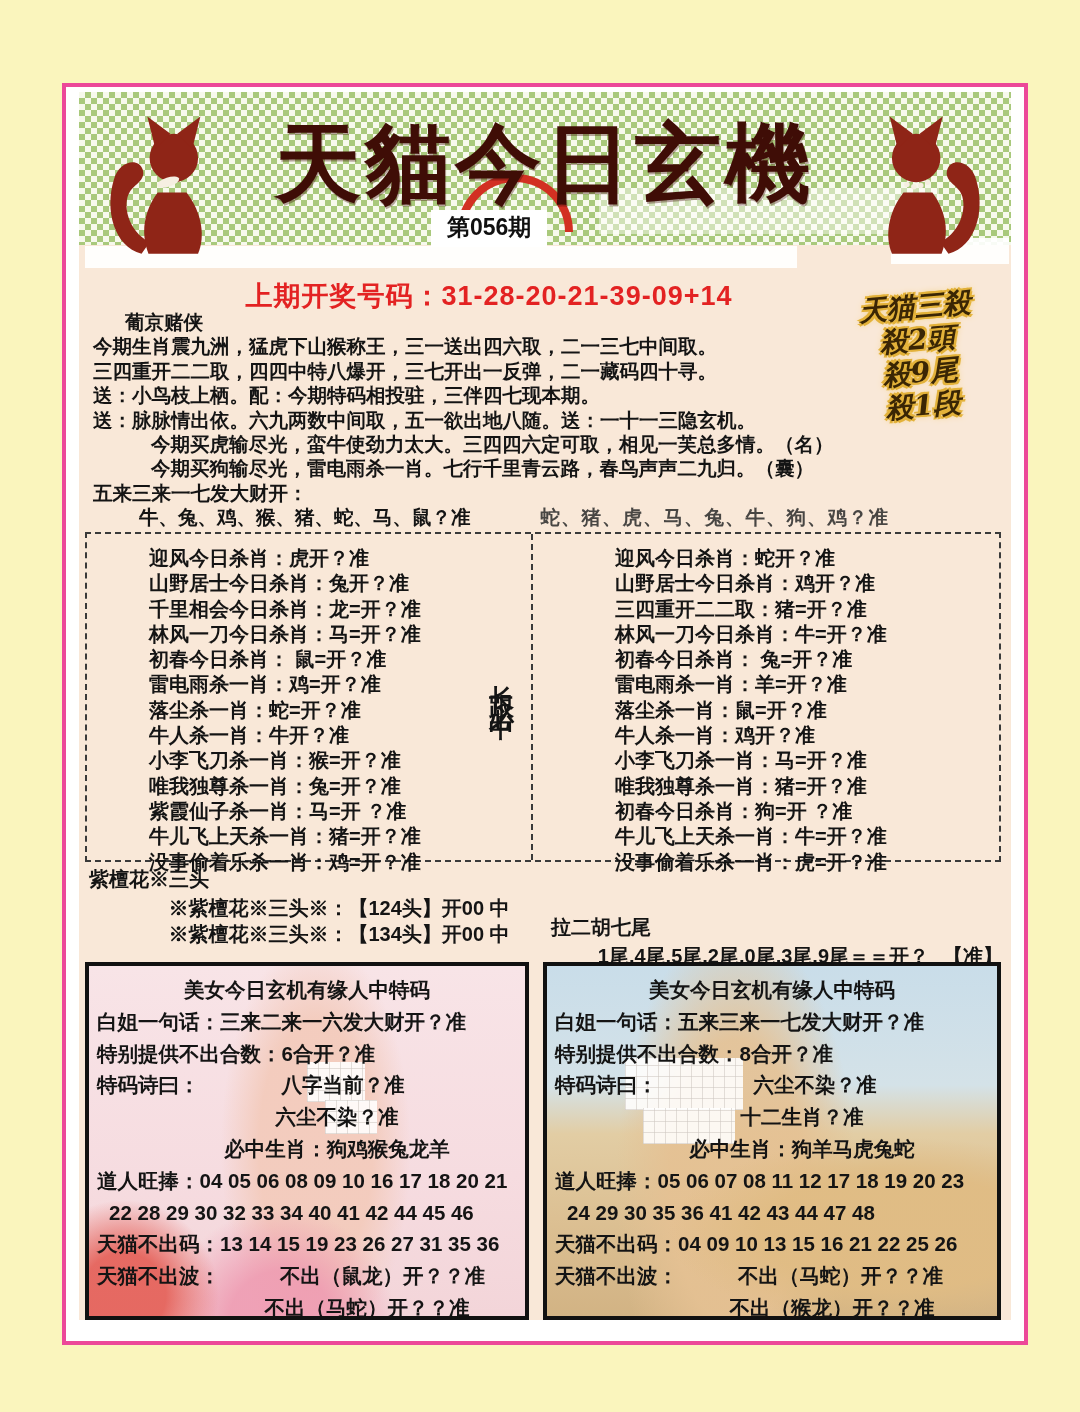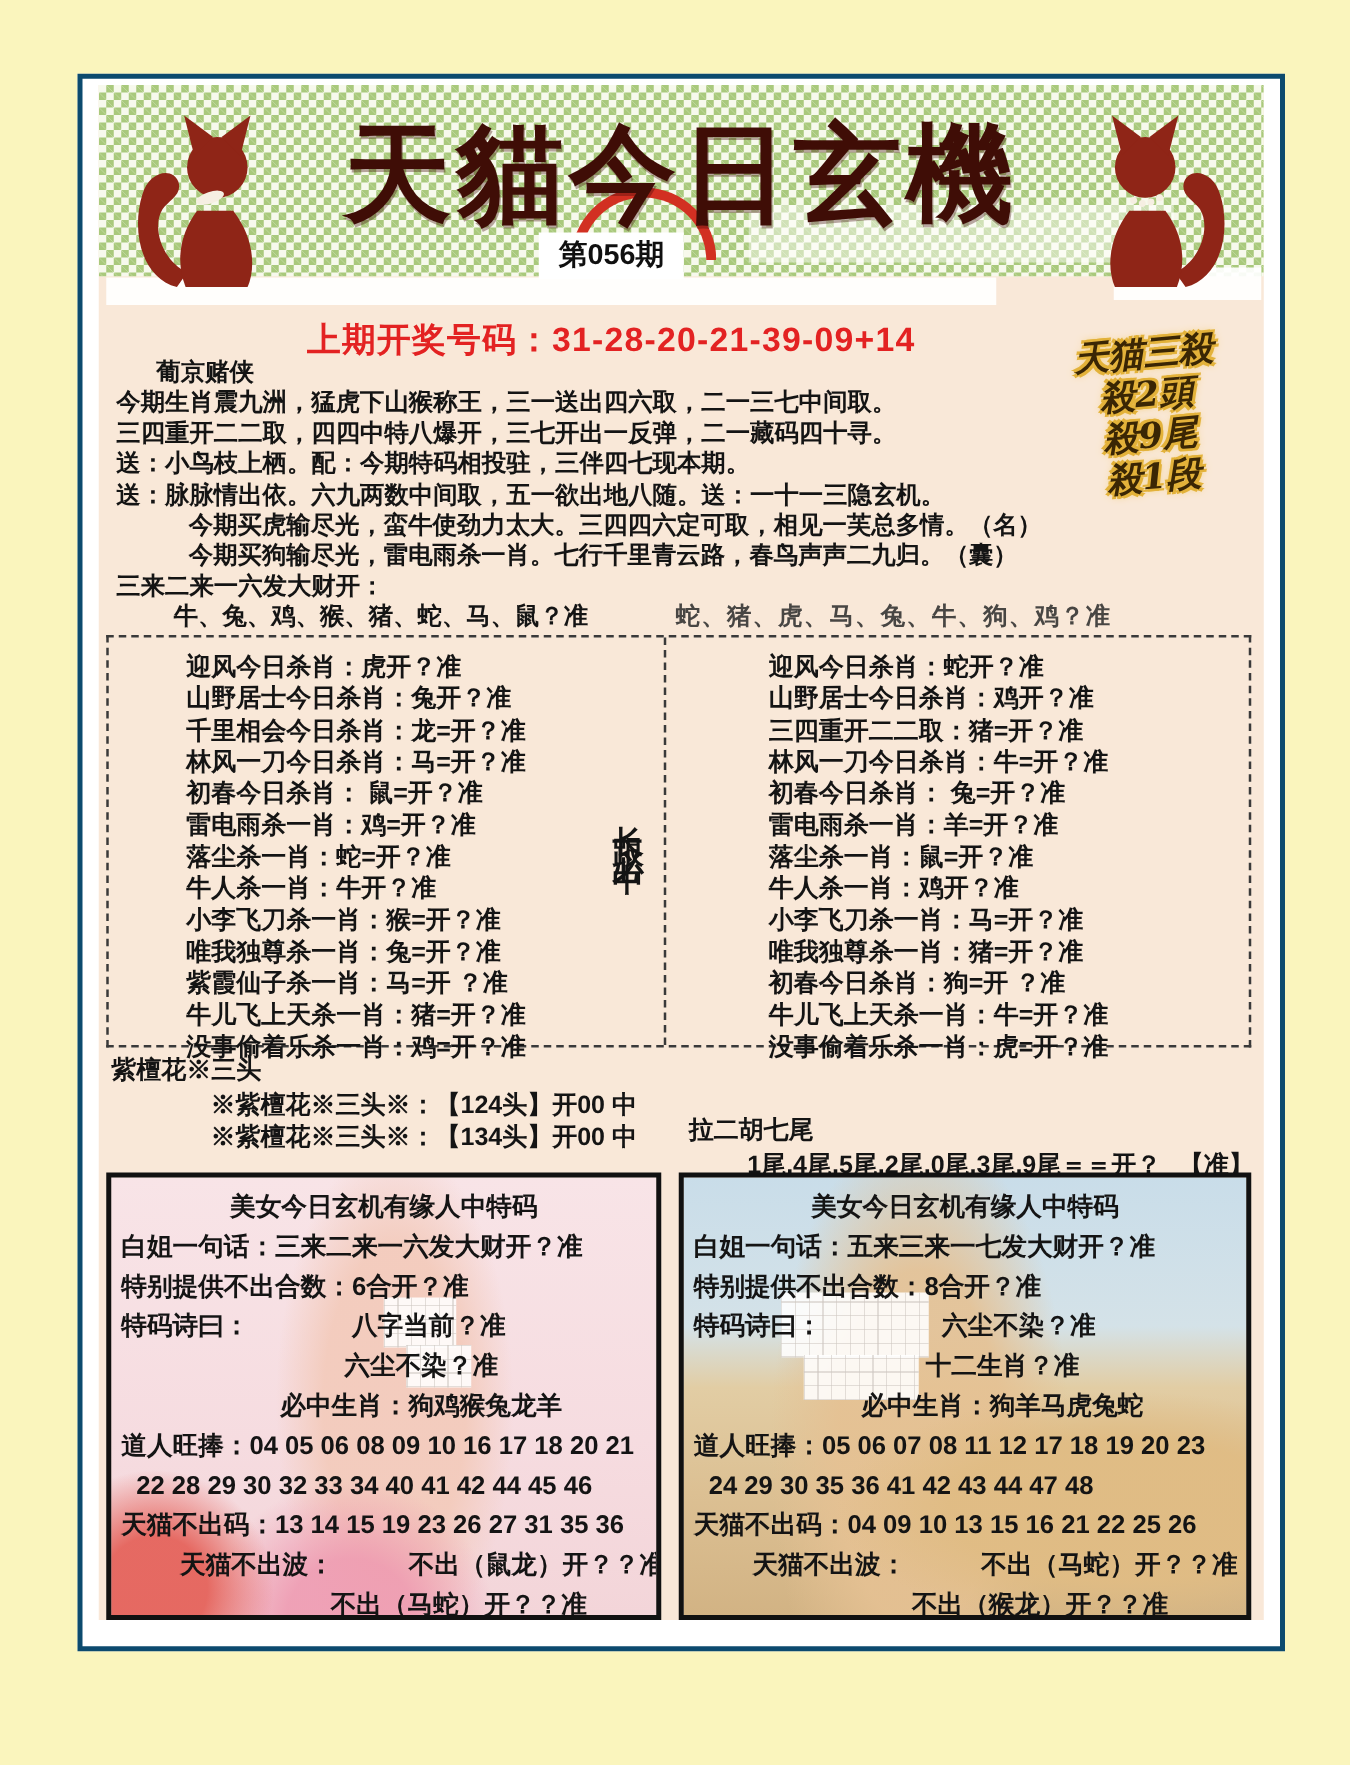--- a/index.html
+++ b/index.html
@@ -4,22 +4,22 @@
 <style>
   html,body{margin:0;padding:0;}
   body{
     width:1080px;height:1412px;position:relative;
     background:#faf5bd;
     font-family:"Liberation Sans",sans-serif;
     color:#191919;
     -webkit-font-smoothing:antialiased;
   }
   .frame{
-    position:absolute;left:62px;top:59px;width:948px;height:1244px;
-    border:4px solid #0c4a6e;background:#ffffff;padding:5px;box-sizing:content-box;
+    position:absolute;left:62px;top:83px;width:948px;height:1244px;
+    border:4px solid #ec4899;background:#ffffff;padding:5px;box-sizing:content-box;
   }
   .content{position:relative;width:932px;height:1228px;background:#f9e8d8;margin:0 auto;overflow:hidden;}
 
   
   .header{
     position:absolute;left:0;top:0;width:932px;height:153px;overflow:visible;
     background-color:#f7f9ec;
     background-image:
       linear-gradient(45deg,#a9c97c 25%,transparent 25% 75%,#a9c97c 75%),
       linear-gradient(45deg,#a9c97c 25%,transparent 25% 75%,#a9c97c 75%);
@@ -129,21 +129,21 @@
       repeating-linear-gradient(0deg, rgba(205,198,192,.55) 0 1px, transparent 1px 11px),
       repeating-linear-gradient(90deg, rgba(205,198,192,.55) 0 1px, transparent 1px 11px);
   }
   .pbox .rows{position:relative;z-index:2;padding:8px 8px 0 8px;line-height:31.8px;white-space:nowrap;}
   .pbox .c{text-align:center;}
   .pbox .shirow{display:flex;}
   .pbox .shirow .val{margin-left:82px;}
   .pbox.lady-beach .shirow .val{margin-left:96px;}
   .pbox .cc{text-align:center;padding-left:60px;}
   .pbox .num2{padding-left:12px;}
-  .pbox .borow{display:flex;margin-left:47px;}
+  .pbox .borow{display:flex;}
   .pbox .borow .val{margin-left:60px;}
   .pbox .borow2{text-align:center;padding-left:120px;}
 </style>
 </head>
 <body>
 
 <div class="frame">
   <div class="content">
 
     <div class="header">
@@ -191,21 +191,21 @@
     </div>
 
     <div class="intro">
       <div class="byline">葡京赌侠</div>
       <div>今期生肖震九洲，猛虎下山猴称王，三一送出四六取，二一三七中间取。</div>
       <div>三四重开二二取，四四中特八爆开，三七开出一反弹，二一藏码四十寻。</div>
       <div>送：小鸟枝上栖。配：今期特码相投驻，三伴四七现本期。</div>
       <div>送：脉脉情出依。六九两数中间取，五一欲出地八随。送：一十一三隐玄机。</div>
       <div class="ind">今期买虎输尽光，蛮牛使劲力太大。三四四六定可取，相见一芙总多情。（名）</div>
       <div class="ind">今期买狗输尽光，雷电雨杀一肖。七行千里青云路，春鸟声声二九归。（囊）</div>
-      <div>三来二来一六发大财开：</div>
+      <div>五来三来一七发大财开：</div>
       <div class="nine-row">
         <span class="grp1">牛、兔、鸡、猴、猪、蛇、马、鼠？准</span>
         <span class="grp2">蛇、猪、虎、马、兔、牛、狗、鸡？准</span>
       </div>
     </div>
 
     <div class="kills">
       <div class="divider"></div>
       <div class="banner">长跟必中</div>
       <div class="col l">

